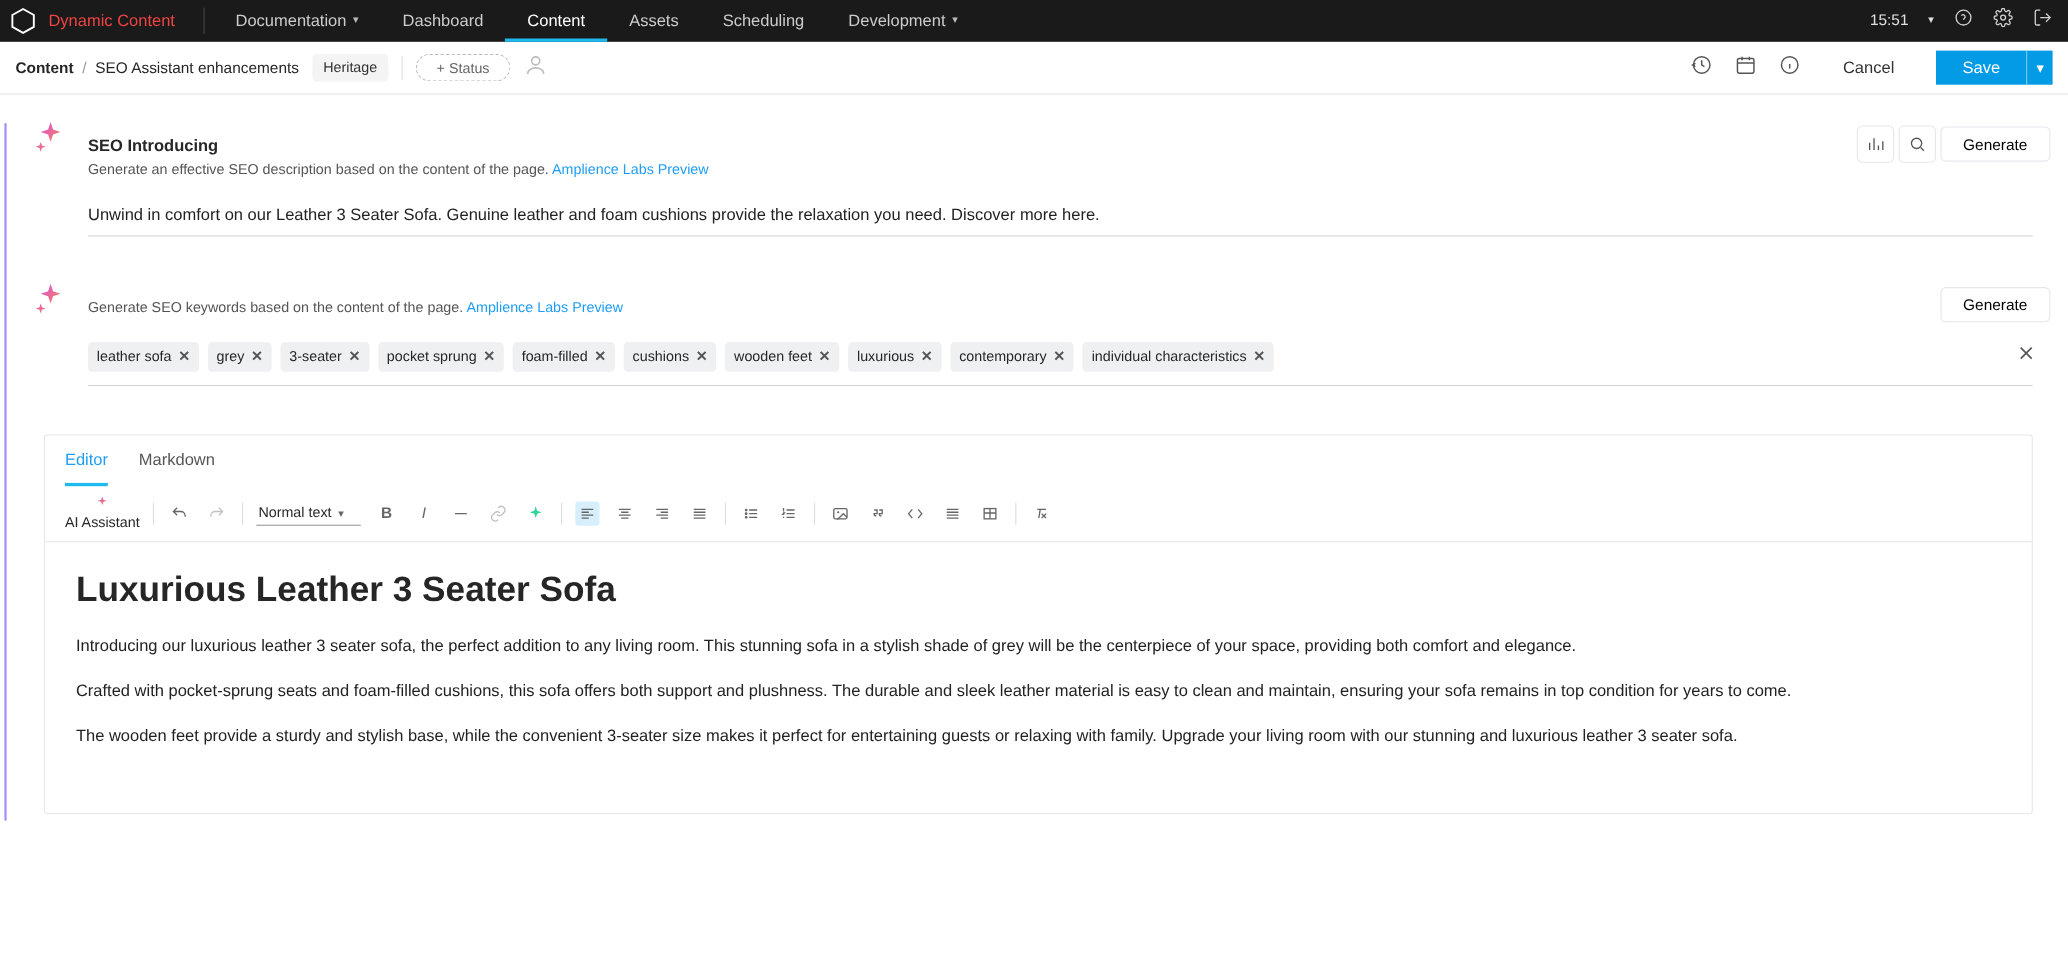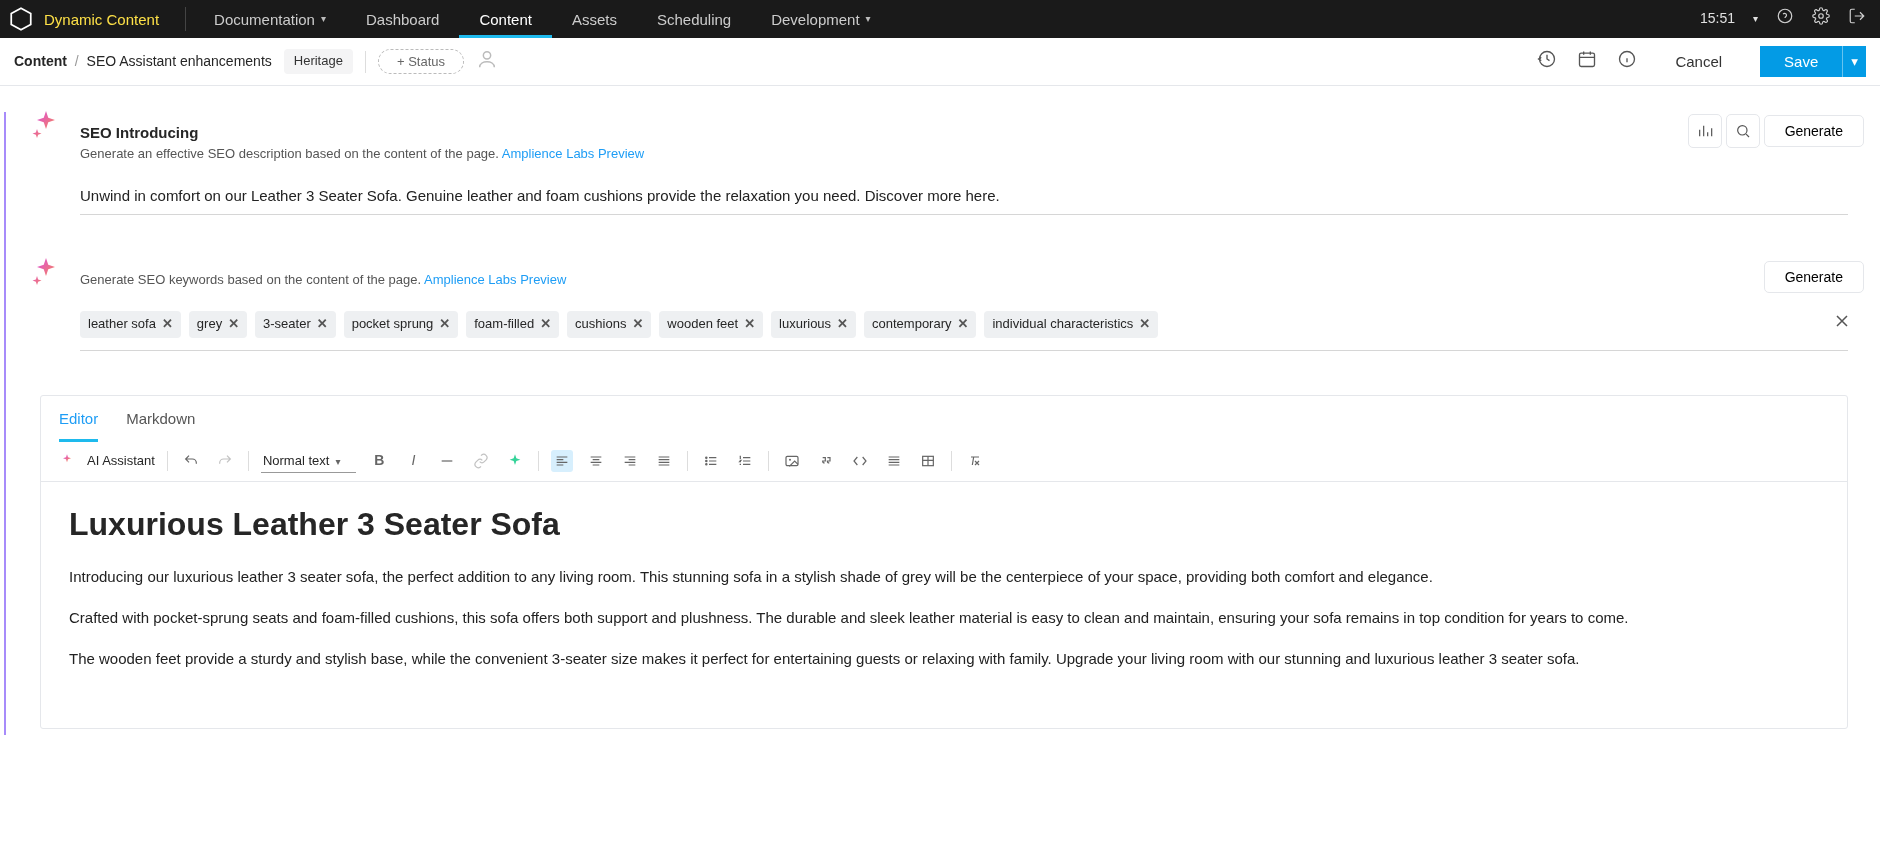--- a/index.html
+++ b/index.html
@@ -12,21 +12,21 @@
     --pill-bg:#eef0f2;
     --text-dark:#262626;
     --text-mid:#666;
     --icon-mid:#666;
   }
   *{box-sizing:border-box;}
   body{margin:0;font:14px/1.4 "Segoe UI",Arial,sans-serif;color:var(--text-dark);background:#fff;}
   
   .topbar{display:flex;align-items:center;height:38px;background:var(--header-bg);color:var(--header-fg);}
   .logo{width:26px;height:26px;margin-left:8px;display:flex;align-items:center;justify-content:center;}
-  .brand{padding:0 18px 0 10px;font-size:15px;color:#fde047;}
+  .brand{padding:0 18px 0 10px;font-size:15px;color:#ef4444;}
   .vdiv{width:1px;height:24px;background:#444;margin:0 8px;}
   .topnav{display:flex;align-items:center;height:100%;}
   .topnav .item{padding:0 20px;height:100%;display:flex;align-items:center;cursor:pointer;font-size:15px;color:#ccc;position:relative;}
   .topnav .item.active{color:#fff;}
   .topnav .item.active::after{content:"";position:absolute;left:0;right:0;bottom:0;height:3px;background:var(--active-tab);}
   .topnav .drop::after{content:"▾";font-size:10px;margin-left:6px;color:#bbb;}
   .spacer{flex:1;}
   .tb-right{display:flex;align-items:center;gap:18px;padding-right:14px;}
   .tb-icon svg{width:18px;height:18px;fill:none;stroke:#cfcfcf;stroke-width:1.6;}
   
@@ -65,21 +65,21 @@
   .kw-pill{background:var(--pill-bg);border-radius:4px;padding:4px 8px;font-size:13px;display:flex;align-items:center;gap:6px;}
   .kw-x{cursor:pointer;color:#555;font-weight:bold;}
   .kw-clear{position:absolute;right:-4px;top:0;cursor:pointer;}
   .kw-clear svg{width:20px;height:20px;stroke:#555;stroke-width:1.8;fill:none;}
   
   .editor-card{margin:30px 16px 0 24px;border:1px solid var(--light-border);border-radius:3px;}
   .ed-tabs{display:flex;padding:12px 18px 0 18px;gap:28px;font-size:15px;}
   .ed-tab{padding-bottom:10px;cursor:pointer;color:#555;}
   .ed-tab.active{color:#1e9df5;border-bottom:3px solid var(--active-tab);}
   .ed-toolbar{display:flex;align-items:center;gap:12px;padding:8px 18px;border-bottom:1px solid var(--light-border);}
-  .ai-chip{display:flex;align-items:center;gap:12px;font-size:13px;cursor:pointer;}
+  .ai-chip{display:flex;align-items:center;gap:0;font-size:13px;cursor:pointer;flex-direction:column;}
   .ai-chip svg{width:16px;height:16px;}
   .tb-div{width:1px;height:20px;background:#ddd;}
   .tico{cursor:pointer;color:#666;display:flex;align-items:center;justify-content:center;min-width:22px;height:22px;}
   .tico svg{width:16px;height:16px;stroke:#666;fill:none;stroke-width:1.8;}
   .tico.active{background:#d7effd;border-radius:3px;}
   .format-sel{font-size:13px;border:none;border-bottom:1px solid #999;background:none;padding:2px 16px 2px 2px;cursor:pointer;position:relative;}
   .format-sel::after{content:"▾";font-size:10px;margin-left:6px;color:#666;}
   .ed-content{padding:20px 28px 40px 28px;}
   .ed-content h1{margin:0 0 18px 0;font-size:32px;font-weight:700;}
   .ed-content p{margin:0 0 18px 0;font-size:15px;line-height:1.55;color:#222;}

